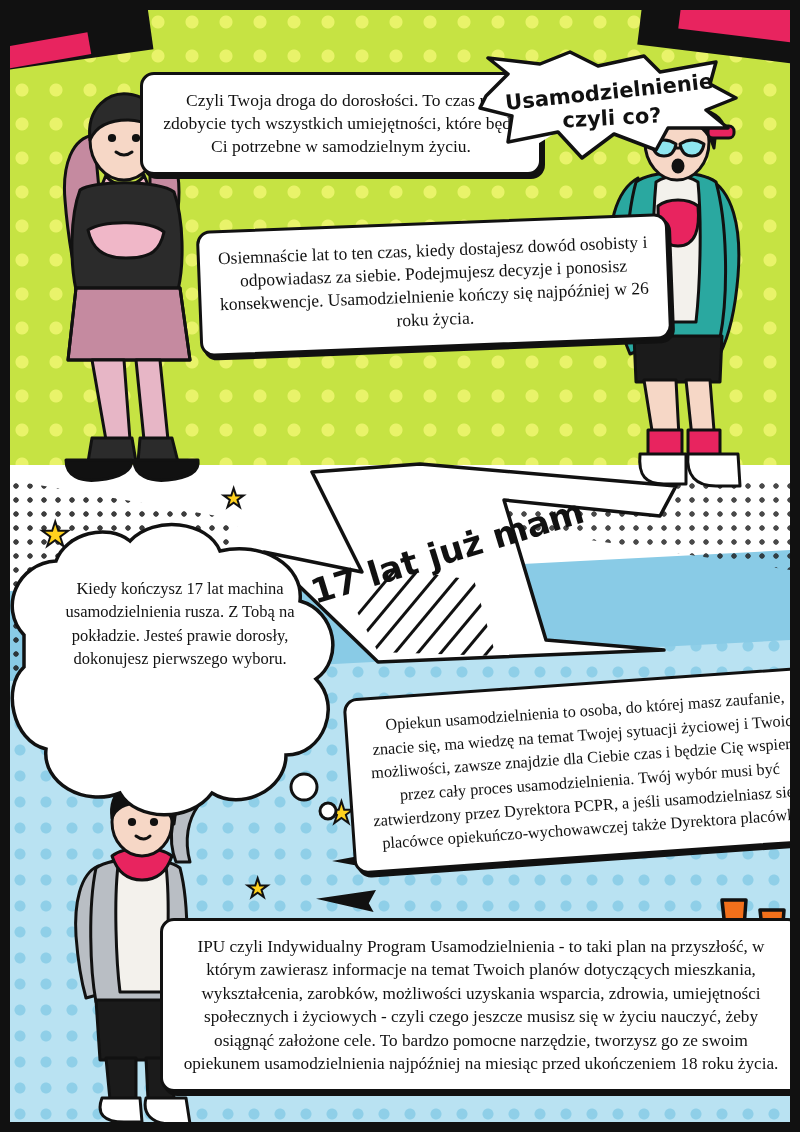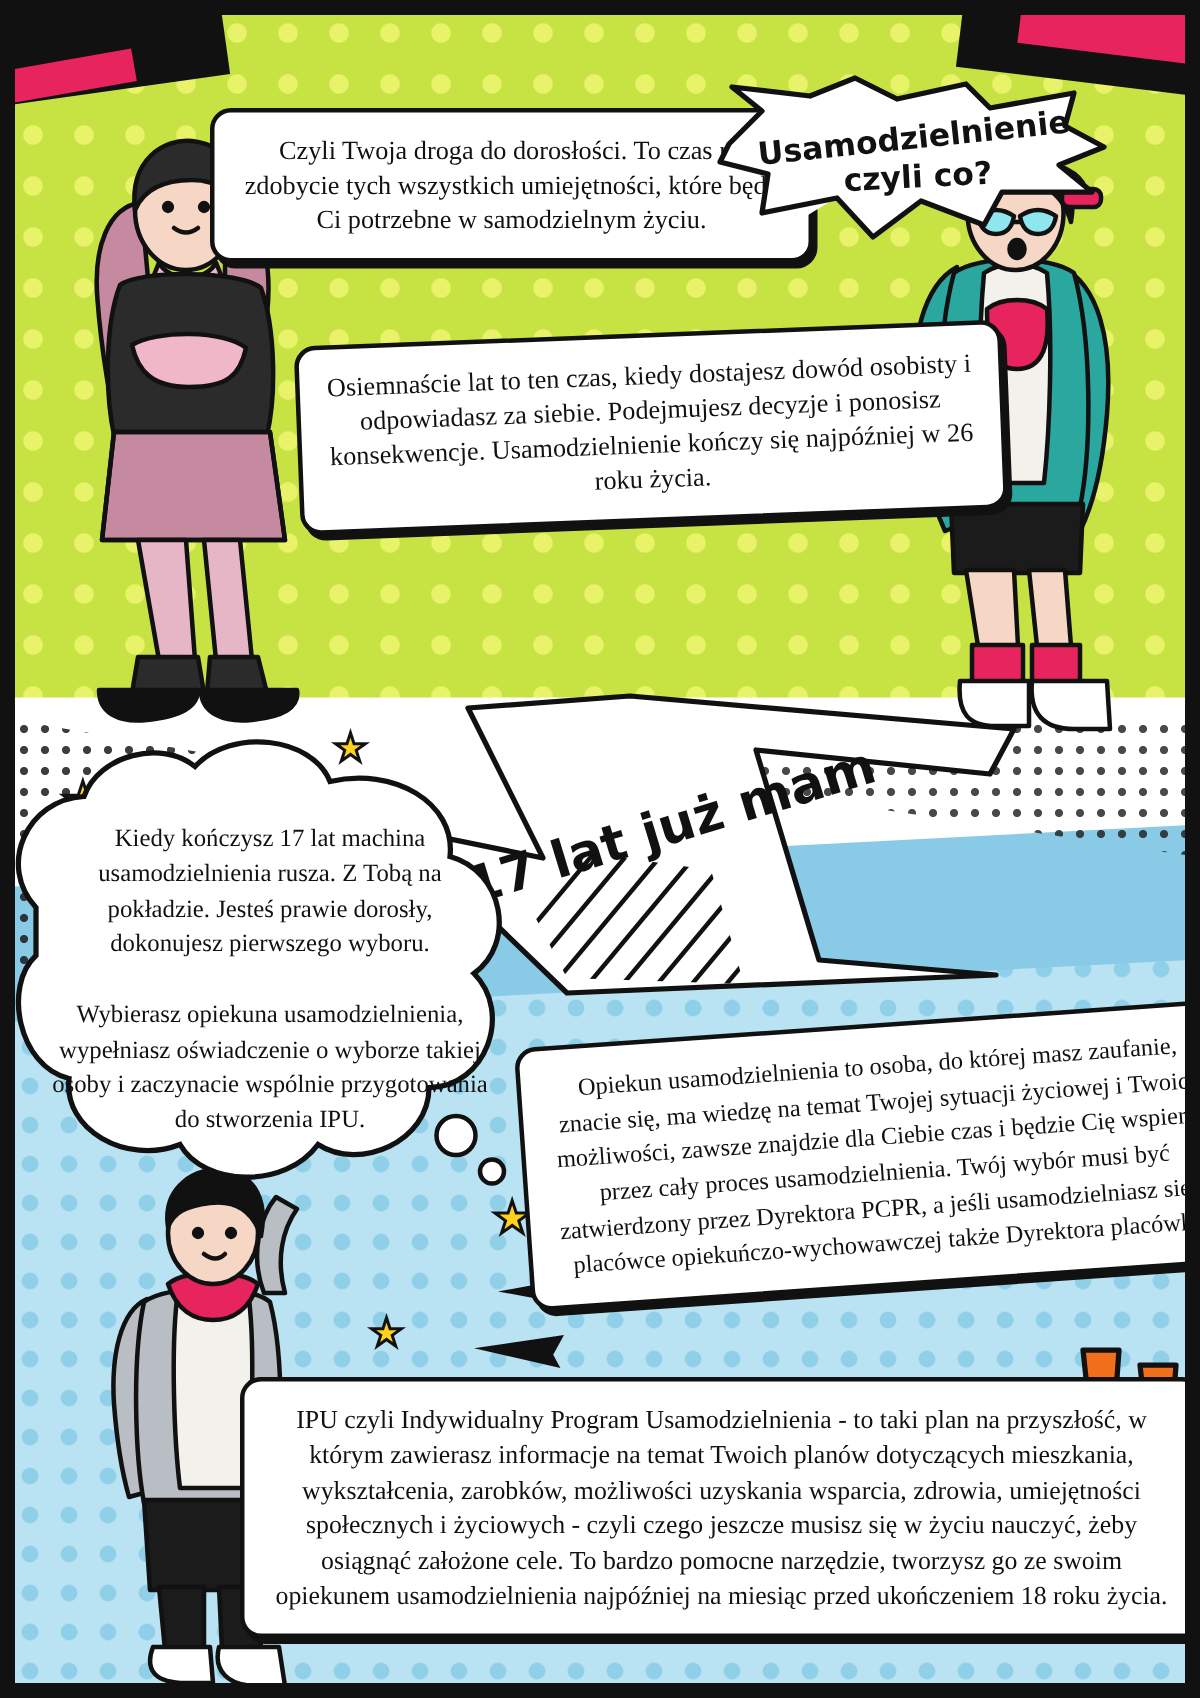--- a/index.html
+++ b/index.html
@@ -89,21 +89,21 @@
   }
   #arrow .atxt{
     position:absolute;left:44px;top:60px;width:360px;
     font-family:"DejaVu Sans", sans-serif;
     font-weight:bold;font-size:34px;color:#111;
     transform:rotate(-17deg);
     white-space:nowrap;
   }
   
   #b3{
-    position:absolute;left:-6px;top:475px;width:352px;height:330px;
+    position:absolute;left:-6px;top:505px;width:352px;height:330px;
   }
   #b3 .ctxt{
     position:absolute;left:30px;top:62px;width:292px;text-align:center;
     font-size:16.5px;line-height:1.42;color:#111;
   }
   
   #b4{
     left:338px;top:672px;width:440px;font-size:16.3px;line-height:1.45;
     transform:rotate(-4deg);text-align:center;
   }
@@ -275,21 +275,20 @@
 
   <div id="b3">
     <svg width="352" height="330" viewBox="0 0 352 330" style="position:absolute;inset:0;">
       <path d="M20 120 C-6 92 14 48 52 46 C62 18 104 8 126 26 C150 0 204 6 216 36 C258 26 300 50 296 86 C332 96 340 144 312 164 C338 190 320 240 282 240 C282 276 236 296 208 278 C186 308 132 306 116 278 C80 292 38 268 42 234 C8 226 -2 172 20 152 Z" fill="#ffffff" stroke="#111" stroke-width="3.5"></path>
       <circle cx="300" cy="272" r="13" fill="#fff" stroke="#111" stroke-width="3"></circle>
       <circle cx="324" cy="296" r="8" fill="#fff" stroke="#111" stroke-width="3"></circle>
     </svg>
     <div class="ctxt">
       <span>Kiedy kończysz 17 lat machina usamodzielnienia rusza. Z Tobą na pokładzie. Jesteś prawie dorosły, dokonujesz pierwszego wyboru.</span>
       <br><br>
-      <span>Wybierasz opiekuna usamodzielnienia, wypełniasz oświadczenie o wyborze takiej osoby i zaczynacie wspólnie przygotowania do stworzenia IPU.</span>
     </div>
   </div>
 
   <div class="bubble rounded" id="b4">
     <span>Opiekun usamodzielnienia to osoba, do której masz zaufanie, znacie się, ma wiedzę na temat Twojej sytuacji życiowej i Twoich możliwości, zawsze znajdzie dla Ciebie czas i będzie Cię wspierać przez cały proces usamodzielnienia. Twój wybór musi być zatwierdzony przez Dyrektora PCPR, a jeśli usamodzielniasz się w placówce opiekuńczo-wychowawczej także Dyrektora placówki.</span>
   </div>
 
   <div class="excl" style="left:706px;top:888px;">
     <svg width="80" height="110" viewBox="0 0 80 110">
       <g stroke="#111" stroke-width="3.5" stroke-linejoin="round" fill="#f2701b">

